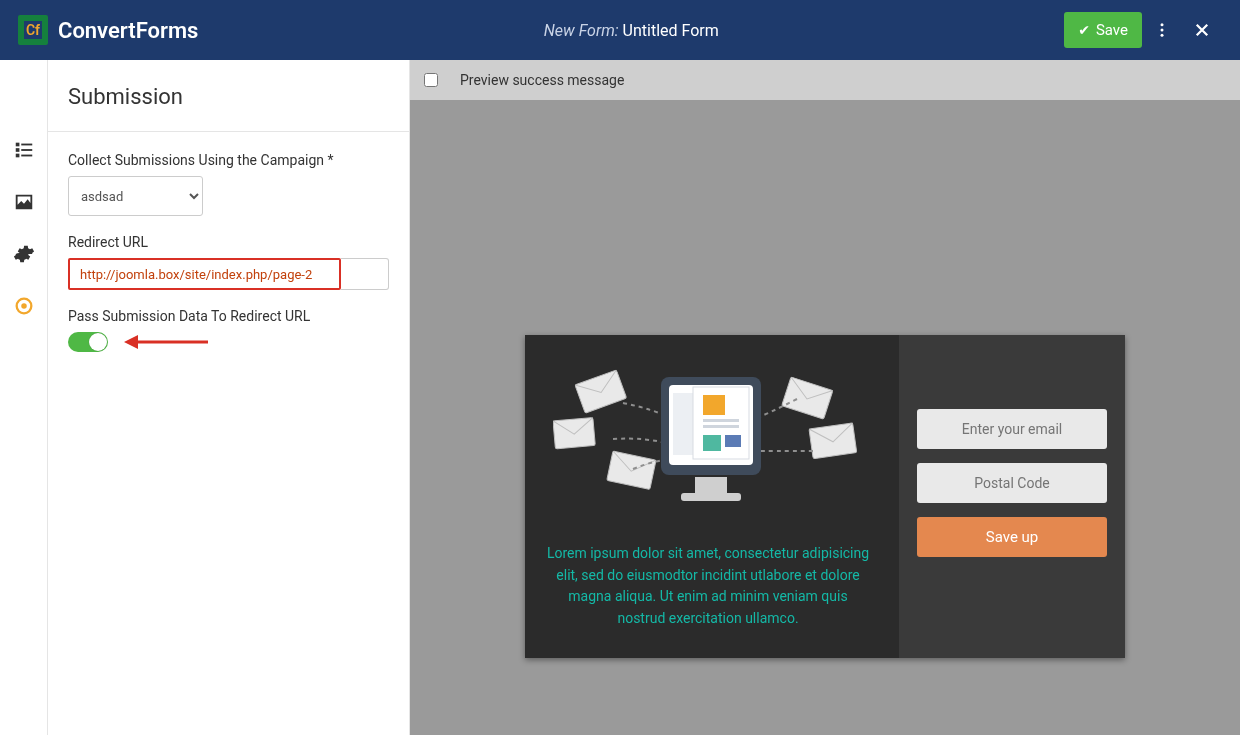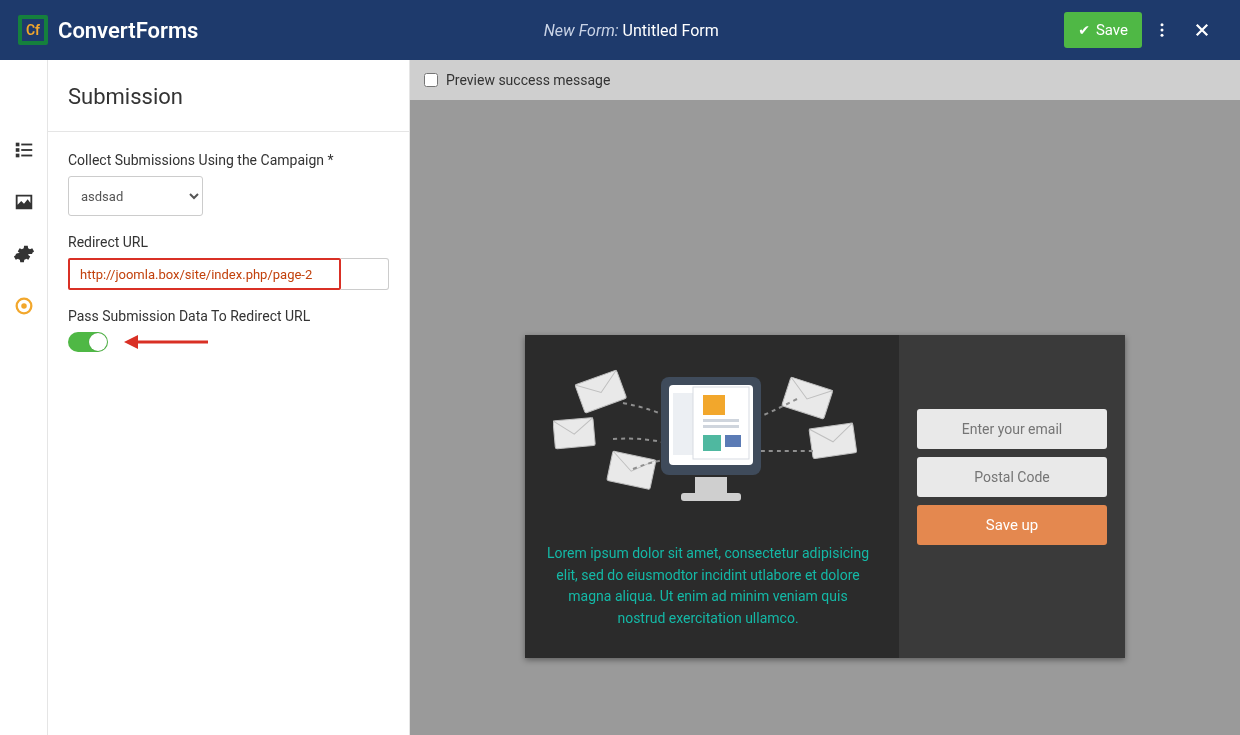--- a/index.html
+++ b/index.html
@@ -1,20 +1,20 @@
 <!DOCTYPE html>
 <html><head>
 <meta charset="utf-8">
 <style>
   * { margin:0; padding:0; box-sizing:border-box; font-family: -apple-system, BlinkMacSystemFont, "Segoe UI", Roboto, "Helvetica Neue", Arial, sans-serif; }
   html,body { width:1240px; height:735px; overflow:hidden; background:#fff; }
 
   
   .topbar { height:60px; background:#1e3a6c; color:#fff; display:flex; align-items:center; padding:0 18px; }
-  .logo-box { width:30px; height:30px; border:4px solid #15803d; color:#f2a72c; display:flex; align-items:center; justify-content:center; font-size:14px; font-weight:600; border-radius:2px; }
+  .logo-box { width:30px; height:30px; border:6px solid #15803d; color:#f2a72c; display:flex; align-items:center; justify-content:center; font-size:14px; font-weight:600; border-radius:2px; }
   .brand-name { margin-left:10px; font-size:22px; font-weight:600; }
   .title-wrap { flex:1; text-align:center; font-size:16px; }
   .title-prefix { color:#c9d3e6;font-style:italic; }
   .title-name { color:#fff;margin-top:42px; }
   .save-btn { background:#4fb845; color:#fff; border:none; height:36px; padding:0 14px; font-size:15px; border-radius:3px; display:flex; align-items:center; cursor:pointer; }
   .save-btn .chk { margin-right:6px; font-size:14px; }
   .top-icon { width:40px; display:flex; align-items:center; justify-content:center; color:#fff; cursor:pointer; font-size:20px; height:36px; }
 
   
   .body { display:flex; height:675px; }
@@ -37,29 +37,29 @@
   .url-right { border:1px solid #ccc; border-left:none; border-top-right-radius:3px; border-bottom-right-radius:3px; width:48px; height:32px; }
 
   .toggle-row { display:flex; align-items:center; margin-top:6px;}
   .toggle { width:40px; height:20px; background:#4fb845; border-radius:20px; position:relative; cursor:pointer; }
   .toggle .knob { width:18px; height:18px; background:#fff; border-radius:50%; position:absolute; right:1px; top:1px; box-shadow:0 0 1px rgba(0,0,0,0.3); }
   .arrow { margin-left:16px; display:flex; align-items:center; }
   .arrow svg { width:84px; height:20px; }
 
   
   .preview { flex:1; background:#9a9a9a; position:relative; }
-  .preview-topstrip { background:#cfcfcf; height:40px; display:flex; align-items:center; padding-left:14px; font-size:14px; color:#333; }
+  .preview-topstrip { background:#cfcfcf; height:40px; display:flex; align-items:center; padding-left:14px; font-size:14px; color:#333;gap:14px; }
   .preview-topstrip input[type=checkbox] { width:14px; height:14px; margin-right:8px; accent-color:#fff;}
 
   .form-card { position:absolute; left:115px; top:275px; width:600px; background:#2b2b2b; display:flex; box-shadow:0 2px 6px rgba(0,0,0,0.4); }
   .form-left { width:374px; padding:24px 28px 28px 20px; color:#14b8a6; text-align:center; }
   .illus { display:flex; justify-content:center; margin-bottom:24px; }
   .illus svg { width:310px; height:160px; }
   .lorem { font-size:14px; line-height:1.55; }
-  .form-right { width:226px; background:#3a3a3a; padding:74px 18px 20px 18px; display:flex; flex-direction:column; gap:8px;}
+  .form-right { width:226px; background:#3a3a3a; padding:74px 18px 20px 18px; display:flex; flex-direction:column; gap:14px;}
   .pf { height:40px; border:none; border-radius:3px; background:#e9e9e9; text-align:center; font-size:14px; color:#888; }
   .signup-btn { height:40px; background:#e4884f; border:none; border-radius:3px; color:#fff; font-size:15px; cursor:pointer; }
 </style>
 </head>
 <body>
 
 <div class="topbar">
   <div class="logo-box">Cf</div>
   <div class="brand-name">ConvertForms</div>
   <div class="title-wrap">

